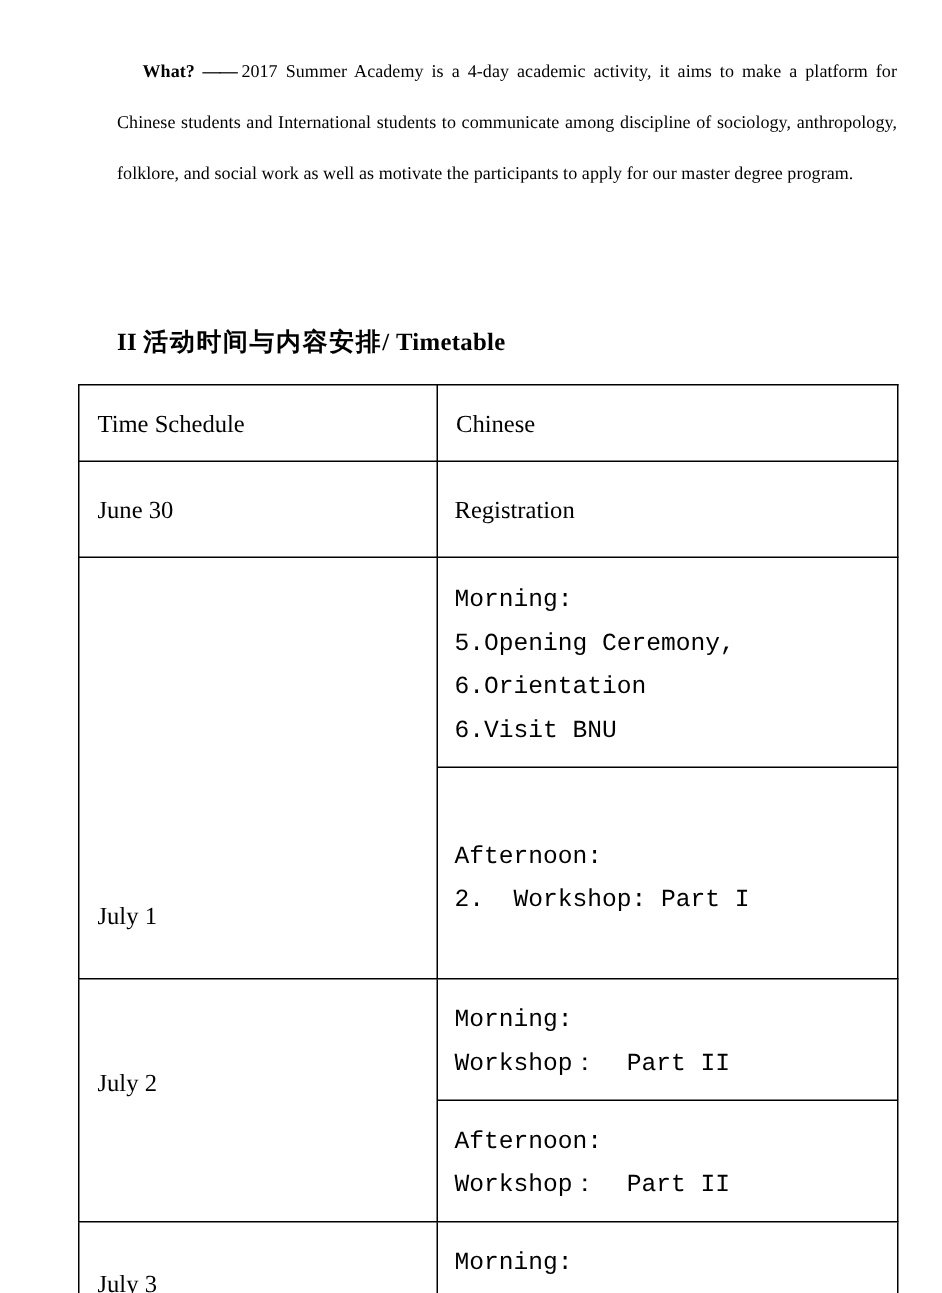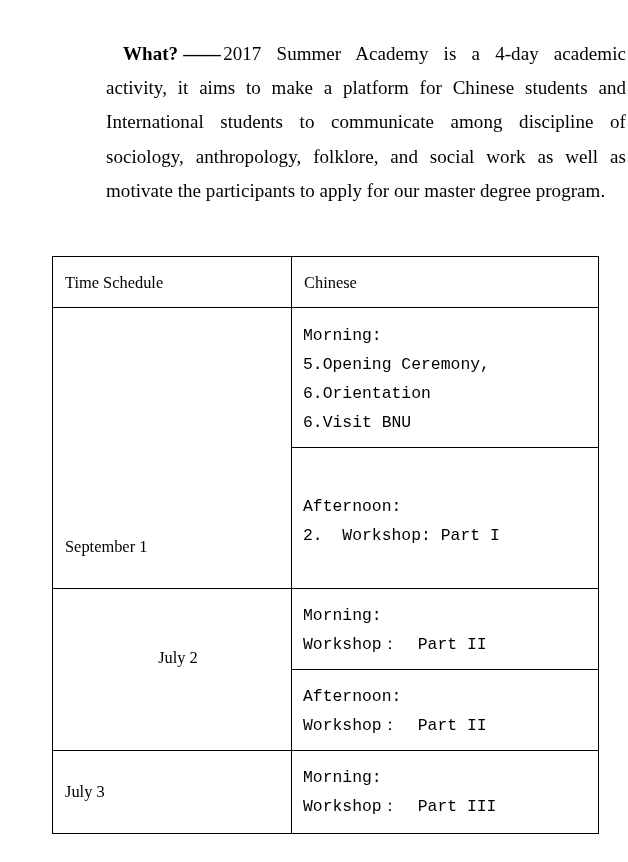--- a/index.html
+++ b/index.html
@@ -24,27 +24,26 @@
     width: 628px;
     height: 862px;
   }
 
   
   .intro {
     position: absolute;
     left: 78px;
     top: 18px;
     width: 520px;
-    font-size: 19px;
+    font-size: 12px;
     line-height: 34.2px;
     text-align: justify;
     text-justify: inter-word;
     text-indent: 17px;
     letter-spacing: 0.05px;
-    margin-left: 28px;
   }
   .intro .lead {
     font-weight: bold;
   }
   .intro .dashes {
     font-weight: bold;
     letter-spacing: -0.5px;
     padding: 0 3px 0 5px;
   }
 
@@ -121,56 +120,67 @@
 
   .cell-nested { padding: 0 !important; font-family: Liberation Mono, monospace; }
 
   .sub-morning-j1 { padding: 13px 0 10px 11px; line-height: 29px; }
   .sub-afternoon-j1 { padding: 44px 0 38px 11px; line-height: 29px; }
   .sub-j2 { padding: 12px 0 10px 11px; line-height: 29px; }
   .sub-j3 { padding: 12px 0 12px 11px; line-height: 29px; }
 
   
   .day-j1 { padding-top: 224px; padding-left: 12px; line-height: 29px; }
-  .day-j2 { padding-top: 54px; padding-left: 12px; line-height: 29px; text-align: center; }
+  .day-j2 { padding-top: 54px; padding-left: 12px; line-height: 29px; }
   .day-j3 { padding-top: 26px; padding-left: 12px; line-height: 29px; }
 
   .line { display: block; white-space: pre; }
 </style>
 </head>
 <body>
 
 <div class="page">
 
   <p class="intro">
     <span class="lead">What?</span><span class="dashes">——</span><span>2017 Summer Academy is a 4-day academic activity, it aims to make a platform for Chinese students and International students to communicate among discipline of sociology, anthropology, folklore, and social work as well as motivate the participants to apply for our master degree program.</span>
   </p>
 
+  <h2 class="section-heading">
+    <span>II</span><span>&nbsp;</span><span class="cn">活动时间与内容安排</span><span>/ Timetable</span>
+  </h2>
 
   <table class="timetable">
     <colgroup>
       <col class="col-time">
       <col class="col-act">
     </colgroup>
     <thead>
       <tr class="row-header">
         <th>
           <div class="cell-pad">Time Schedule</div>
         </th>
         <th>
           <div class="cell-pad">Chinese</div>
         </th>
       </tr>
     </thead>
     <tbody>
 
+      <tr class="row-june30">
+        <td>
+          <div class="cell-pad">June 30</div>
+        </td>
+        <td>
+          <div class="cell-pad-act">Registration</div>
+        </td>
+      </tr>
 
       <tr>
         <td>
-          <div class="day-j1">September 1</div>
+          <div class="day-j1">July 1</div>
         </td>
         <td class="cell-nested">
           <table class="subtable">
             <tbody>
                 <tr>
               <td>
                 <div class="sub-morning-j1">
                   <span class="line">Morning:</span>
                   <span class="line">5.Opening Ceremony,</span>
                   <span class="line">6.Orientation</span>

